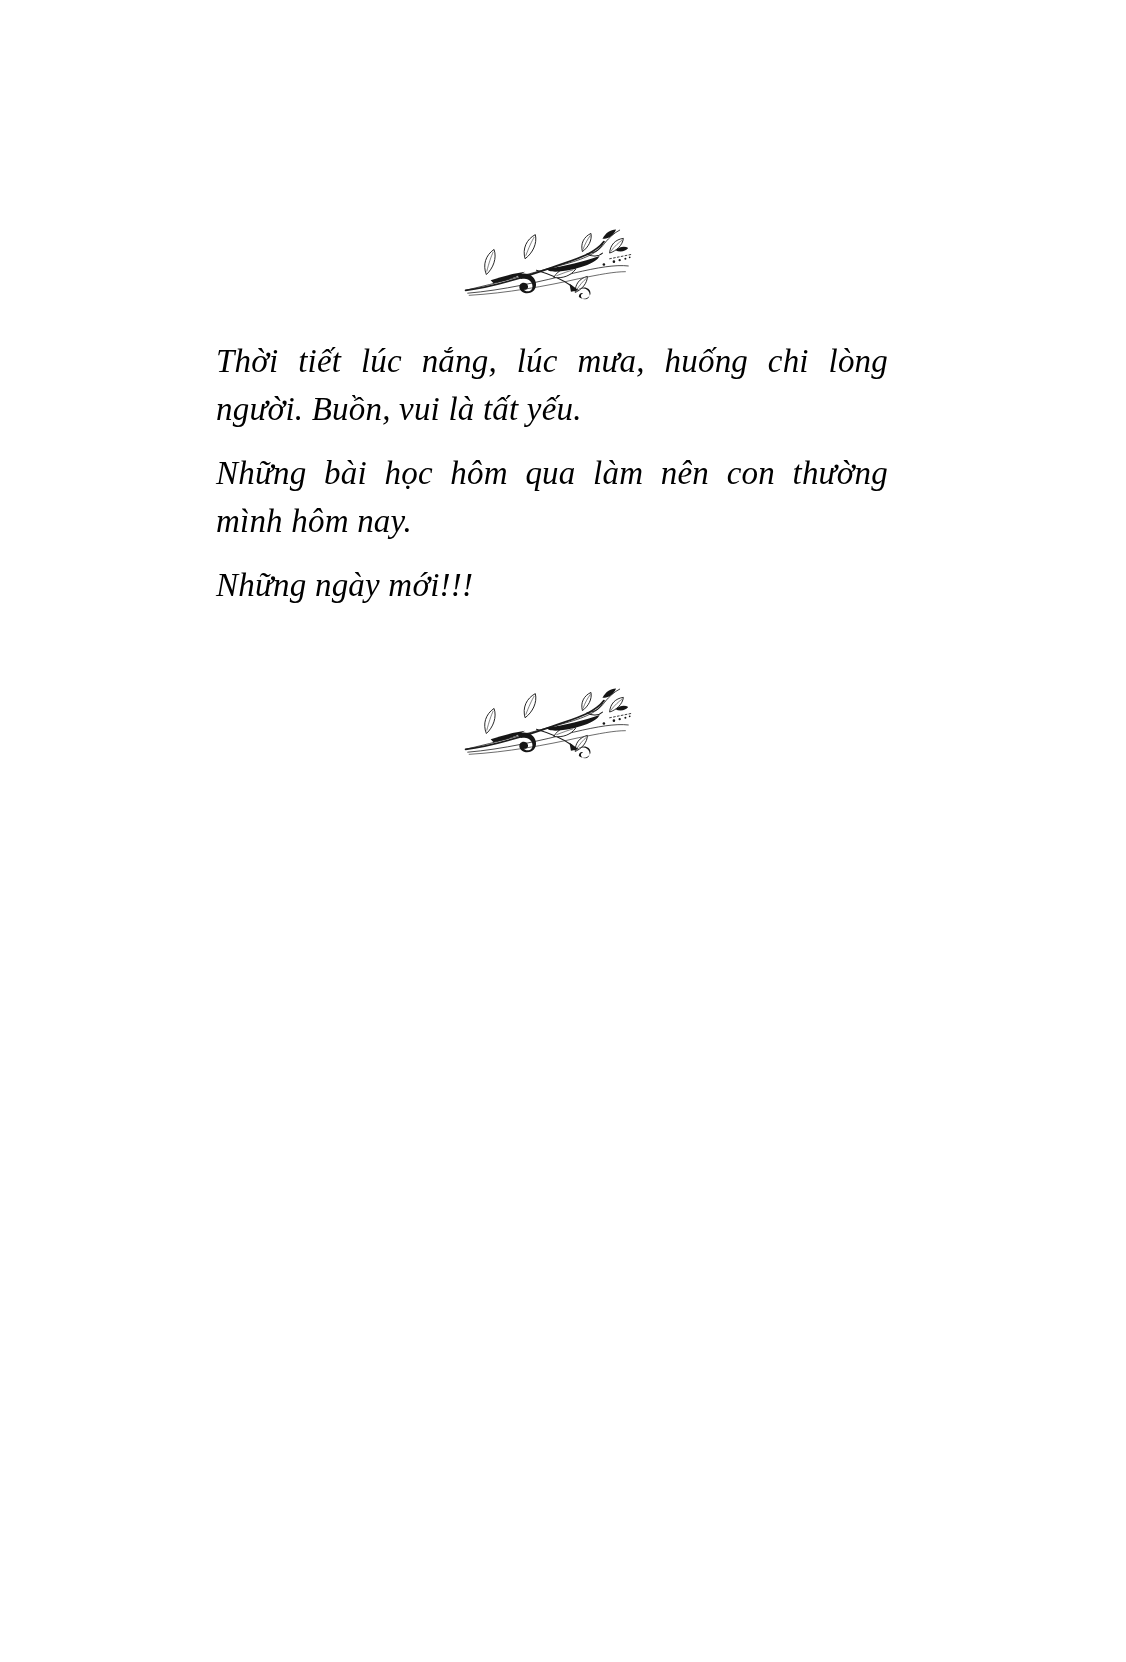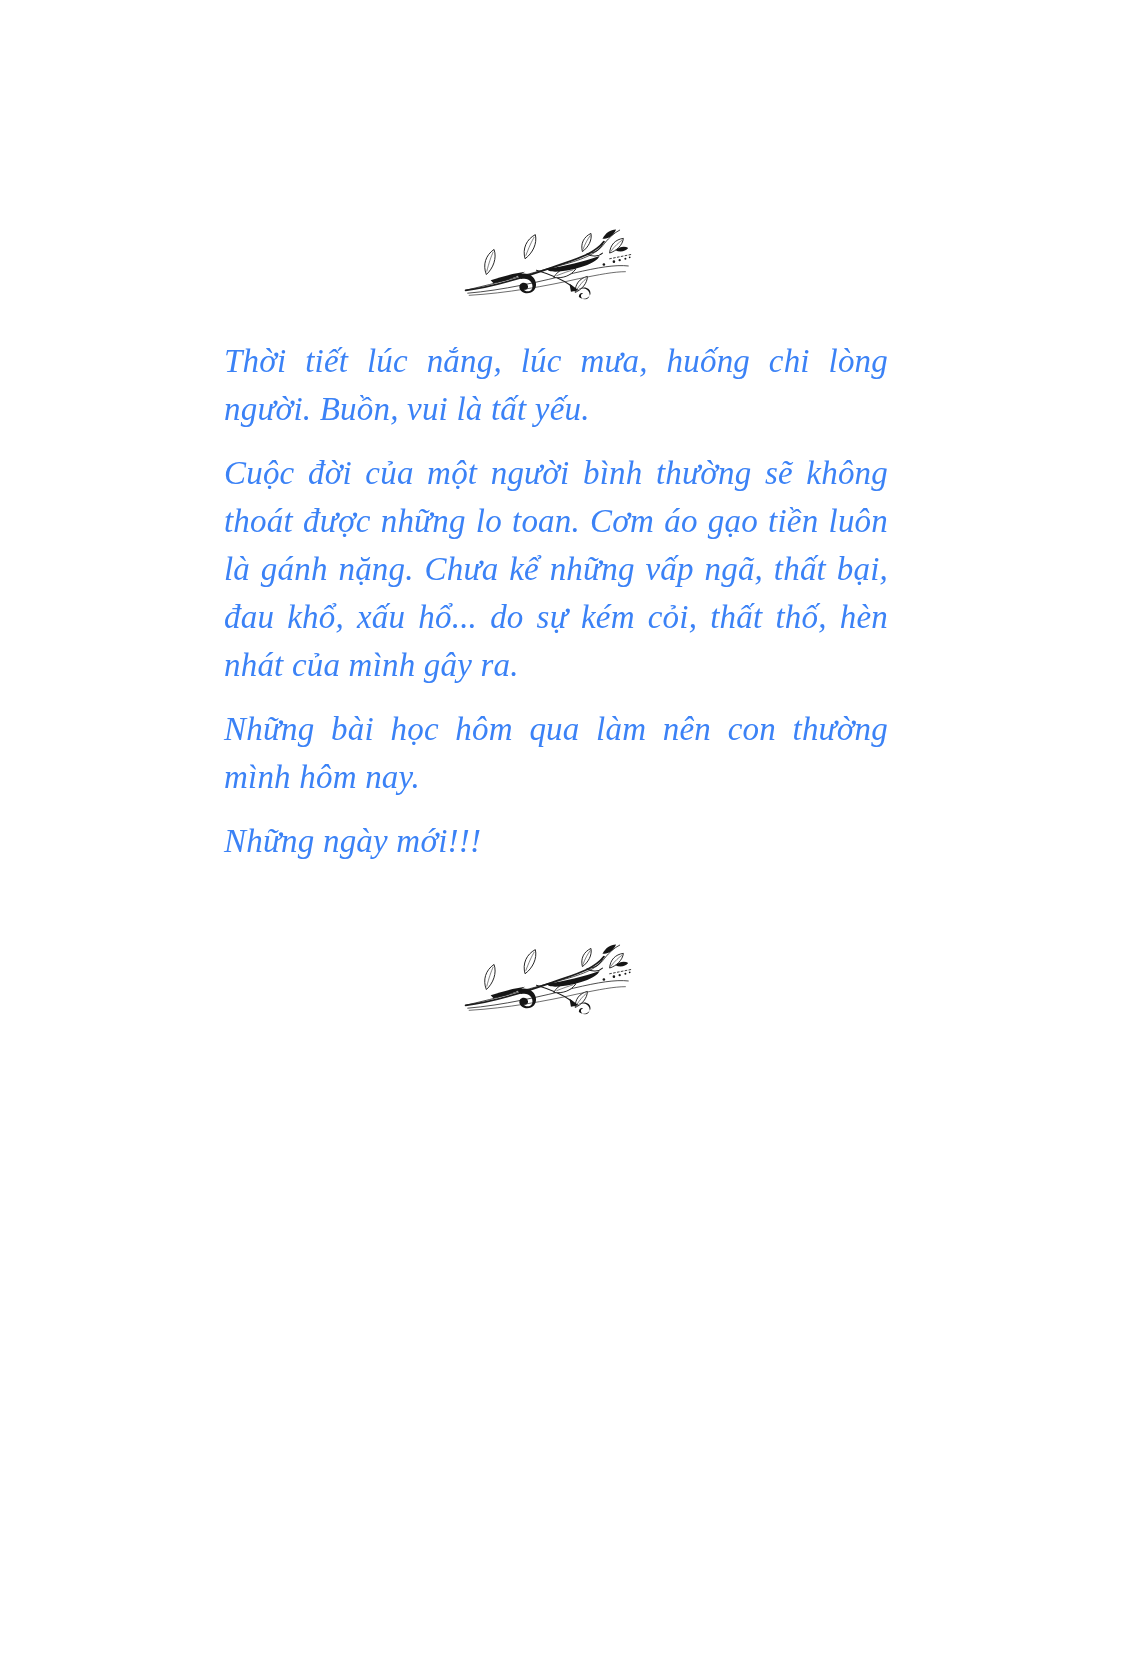--- a/index.html
+++ b/index.html
@@ -25,28 +25,28 @@
     text-align: center;
   }
   .ornament-top { padding-top: 224px; }
   .ornament-bottom { padding-top: 58px; }
   .ornament svg { display: inline-block; }
   .content {
     margin: 33px 238px 0 208px;
     color: #1a1a1a;
   }
   .para {
-    margin: 0 0 16px 16px;
+    margin: 0 0 16px 8px;
     font-style: italic;
     font-size: 33px;
     line-height: 48px;
     text-align: justify;
     text-justify: inter-word;
     letter-spacing: 0.2px;
-    color: #3b82f6;
+    color: #000000;
   }
   .para:last-child { text-align: left; }
 </style>
 </head>
 <body>
 
 <div class="page">
 
   <svg width="0" height="0" style="position:absolute" aria-hidden="true">
     <defs>
@@ -117,21 +117,20 @@
   </svg>
 
   <div class="ornament ornament-top">
     <svg width="172" height="76" viewBox="0 0 240 105">
       <use href="#flourish"></use>
     </svg>
   </div>
 
   <div class="content">
       <p class="para">Thời tiết lúc nắng, lúc mưa, huống chi lòng người. Buồn, vui là tất yếu.</p>
-      <p class="para">Cuộc đời của một người bình thường sẽ không thoát được những lo toan. Cơm áo gạo tiền luôn là gánh nặng. Chưa kể những vấp ngã, thất bại, đau khổ, xấu hổ... do sự kém cỏi, thất thố, hèn nhát của mình gây ra.</p>
       <p class="para">Những bài học hôm qua làm nên con thường mình hôm nay.</p>
       <p class="para">Những ngày mới!!!</p>
     </div>
 
   <div class="ornament ornament-bottom">
     <svg width="172" height="76" viewBox="0 0 240 105">
       <use href="#flourish"></use>
     </svg>
   </div>
 

